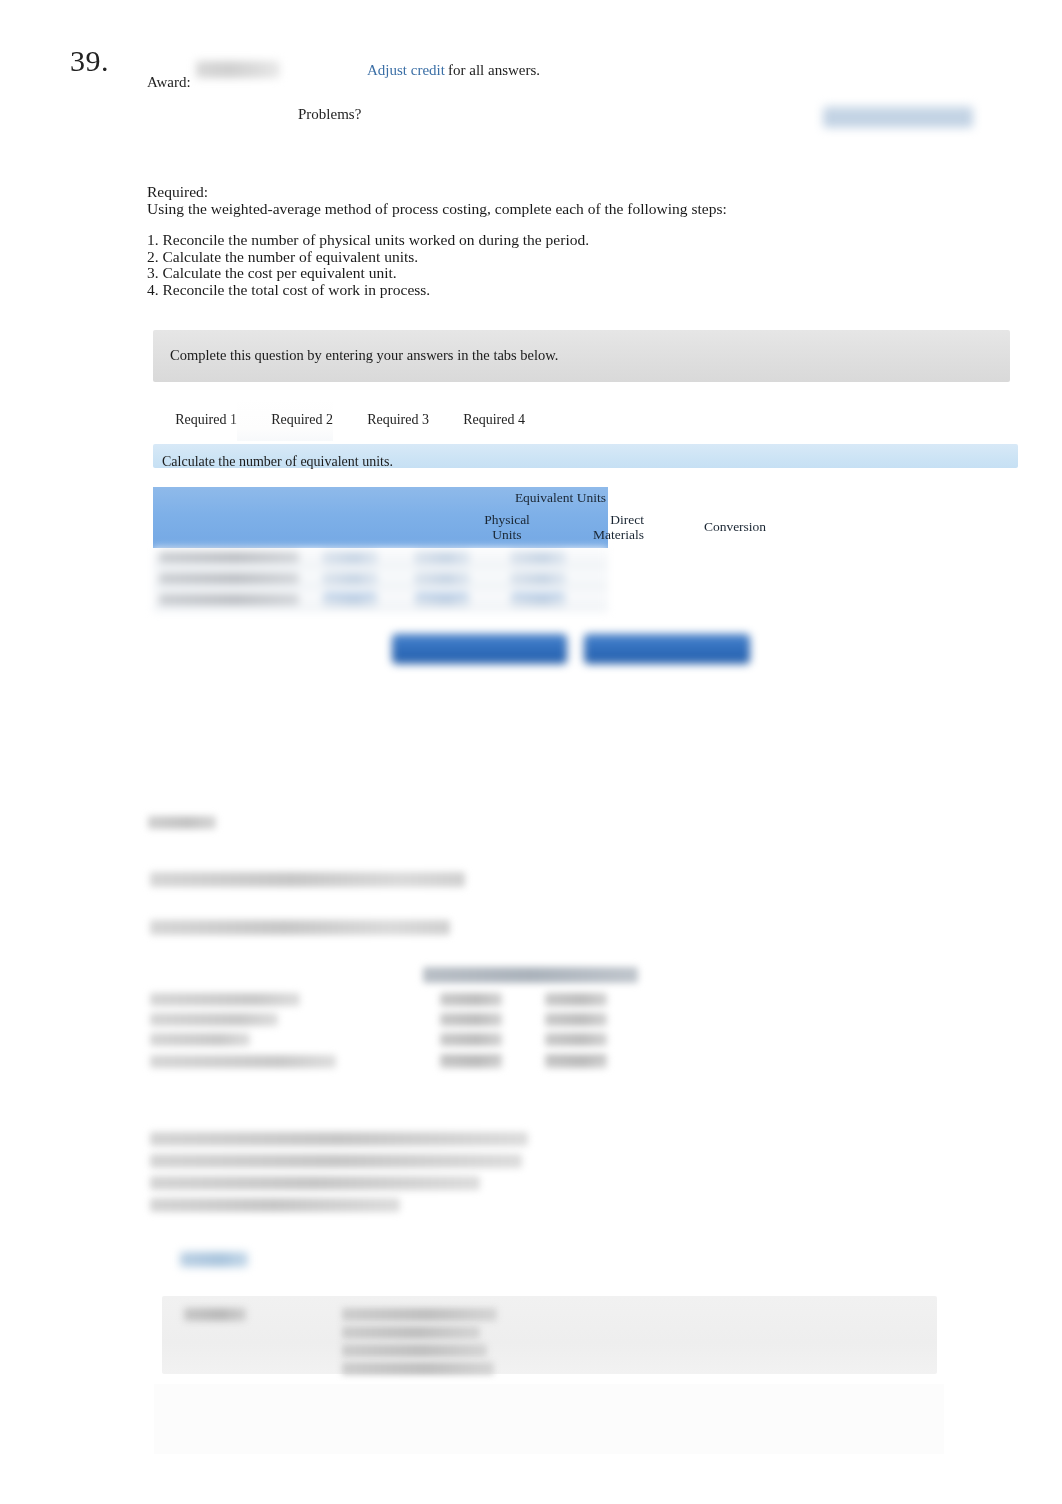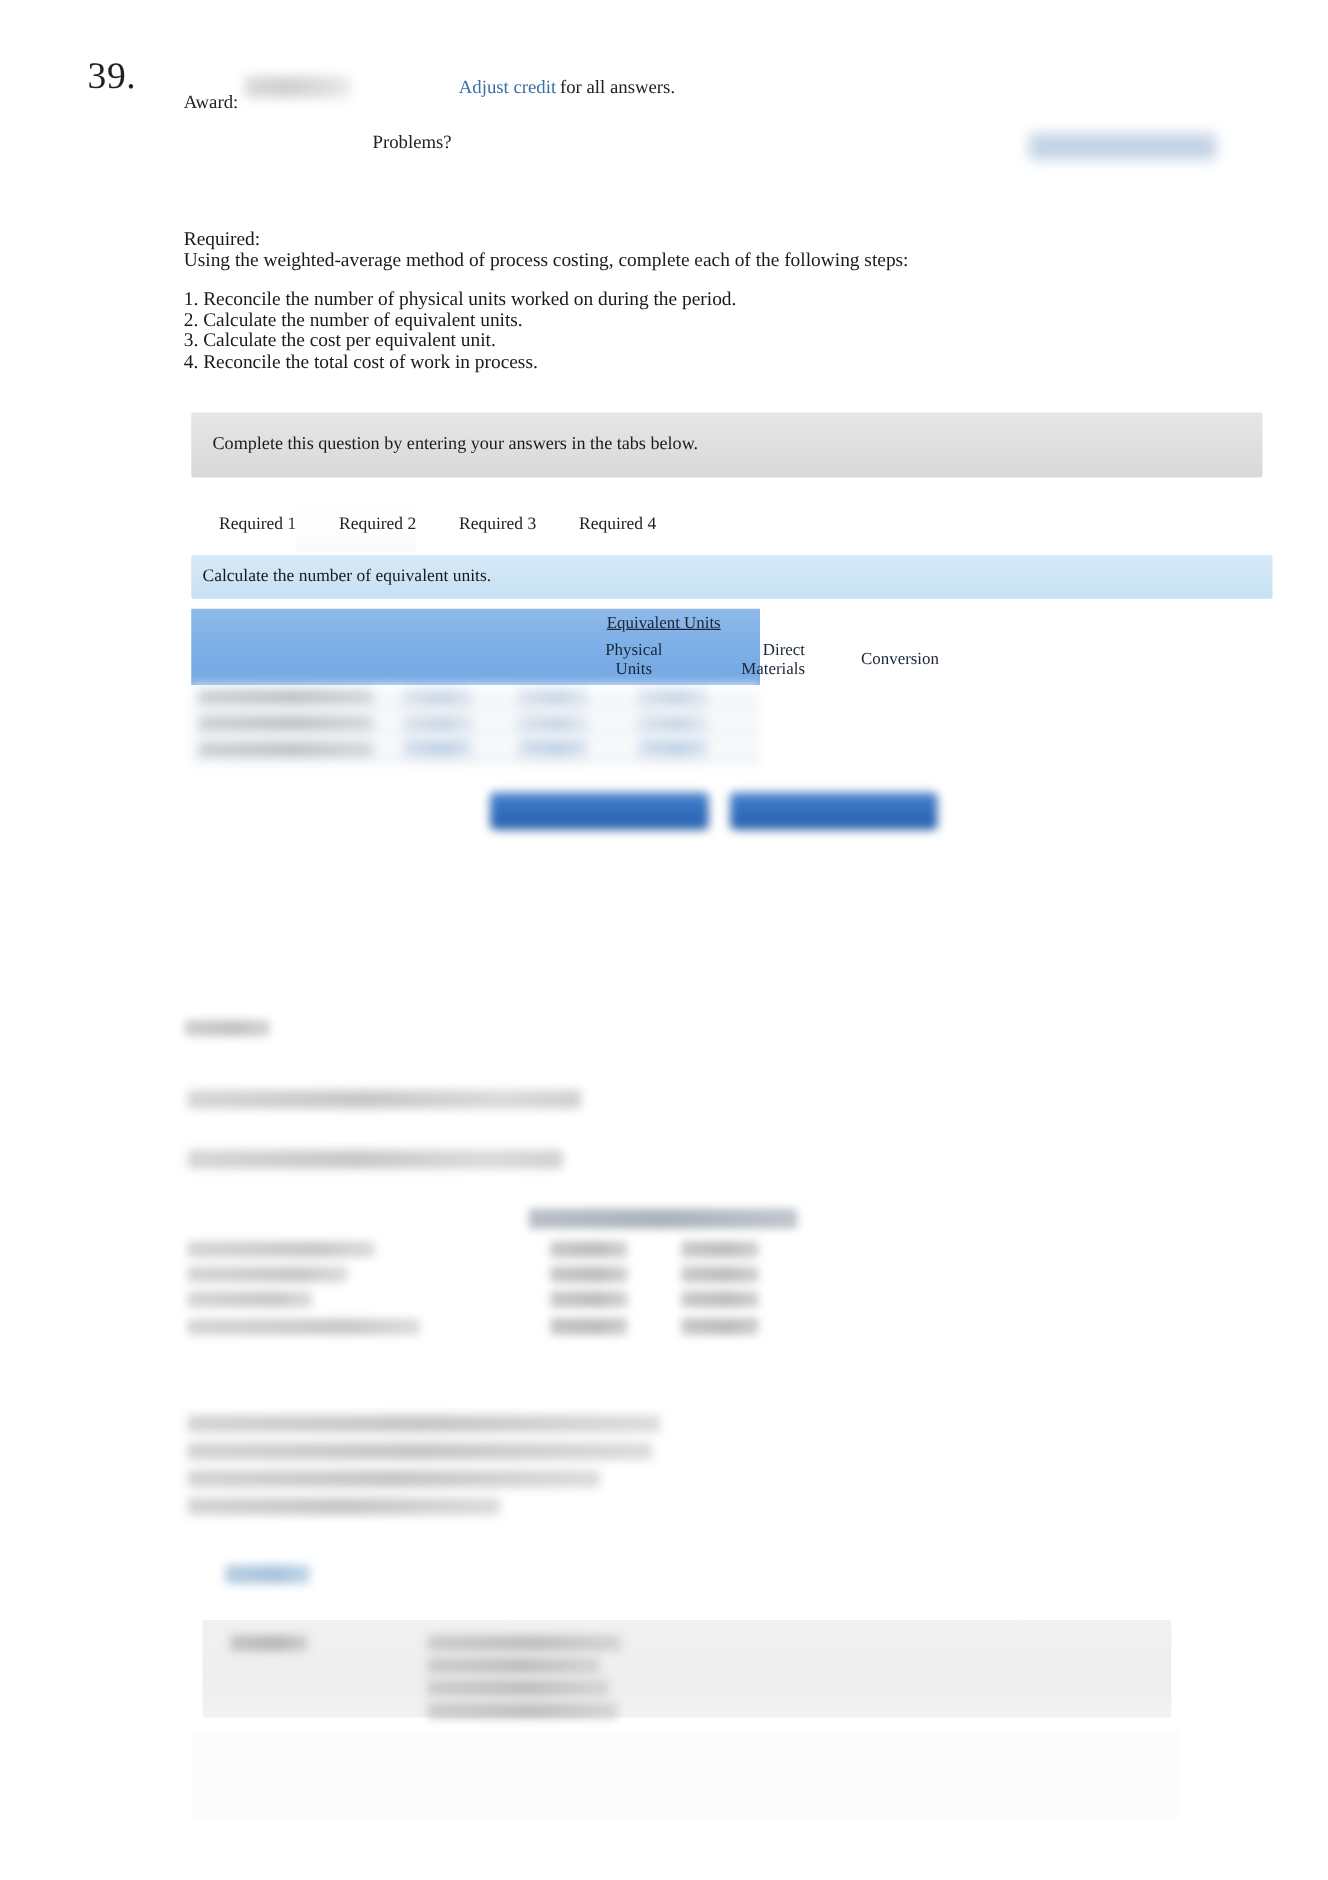--- a/index.html
+++ b/index.html
@@ -127,21 +127,21 @@
     box-shadow: 0 0 6px rgba(255,255,255,.9);
   }
   .tab-0 { left: 0px;   width: 84px; }
   .tab-1 { left: 84px;  width: 96px; }
   .tab-2 { left: 180px; width: 96px; }
   .tab-3 { left: 276px; width: 96px; }
 
   .subinstruction {
     position: absolute;
     left: 153px; top: 444px;
-    width: 865px; height: 35px;
+    width: 865px; height: 24px;
     background: linear-gradient(180deg,#d8e9f7,#cde4f5 55%,#c6e0f4);
     border-radius: 2px;
   }
   .subinstruction span {
     position: absolute;
     left: 9px; top: 10px;
     font-size: 14px;
     color: #1a1a1a;
   }
 
@@ -153,24 +153,23 @@
   }
   .eu-head {
     position: relative;
     width: 455px; height: 61px;
     background: linear-gradient(180deg,#8fbaea,#7eb0e8 45%,#74a8e4);
   }
   .eu-head .eu-title {
     position: absolute;
     left: 303px; top: 3px;
     width: 150px;
-    text-align: center;
+    text-align: right;
     font-size: 13.5px;
     color: #1a2633;
-    text-decoration: underline;
   }
   .eu-head .col-physical {
     position: absolute;
     left: 315px; top: 25px;
     width: 78px;
     text-align: center;
     font-size: 13.5px;
     color: #1a2633;
     line-height: 15px;
   }
@@ -178,21 +177,21 @@
     position: absolute;
     left: 413px; top: 25px;
     width: 78px;
     text-align: right;
     font-size: 13.5px;
     color: #1a2633;
     line-height: 15px;
   }
   .eu-head .col-conv {
     position: absolute;
-    left: 521px; top: 32px;
+    left: 536px; top: 32px;
     width: 92px;
     text-align: center;
     font-size: 13.5px;
     color: #1a2633;
     line-height: 15px;
   }
 
   .eu-body {
     position: relative;
     width: 455px; height: 72px;

